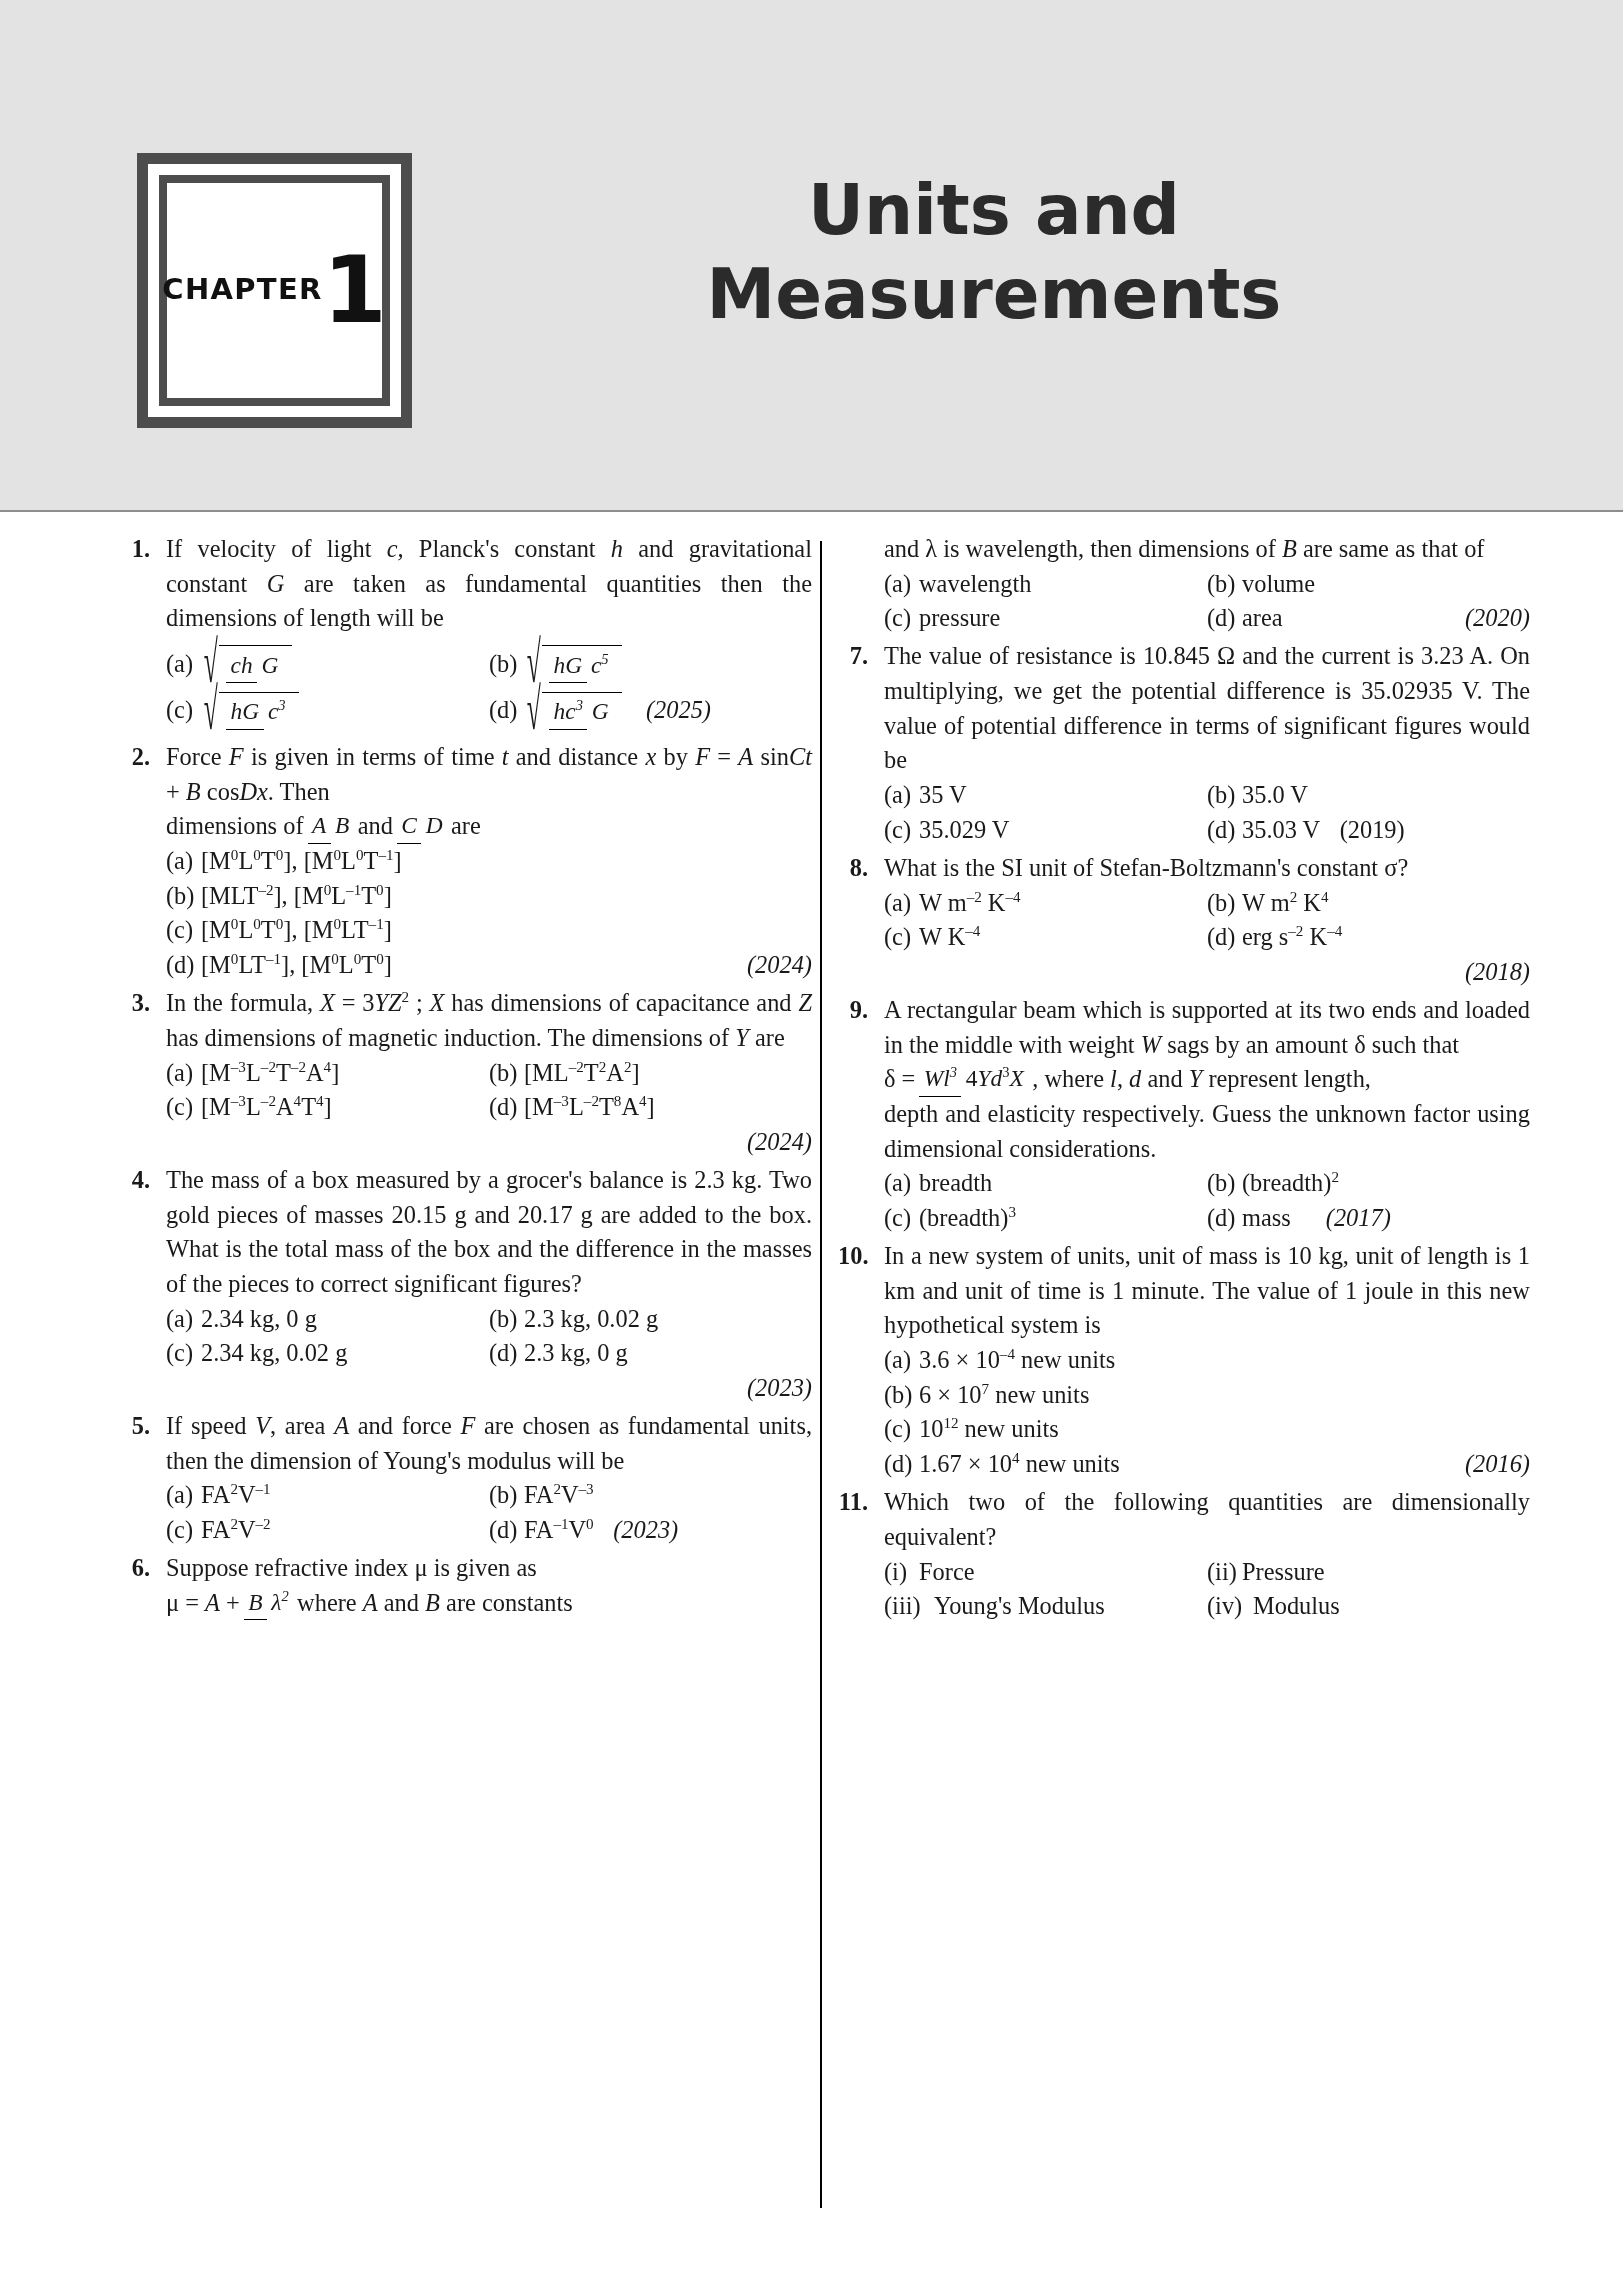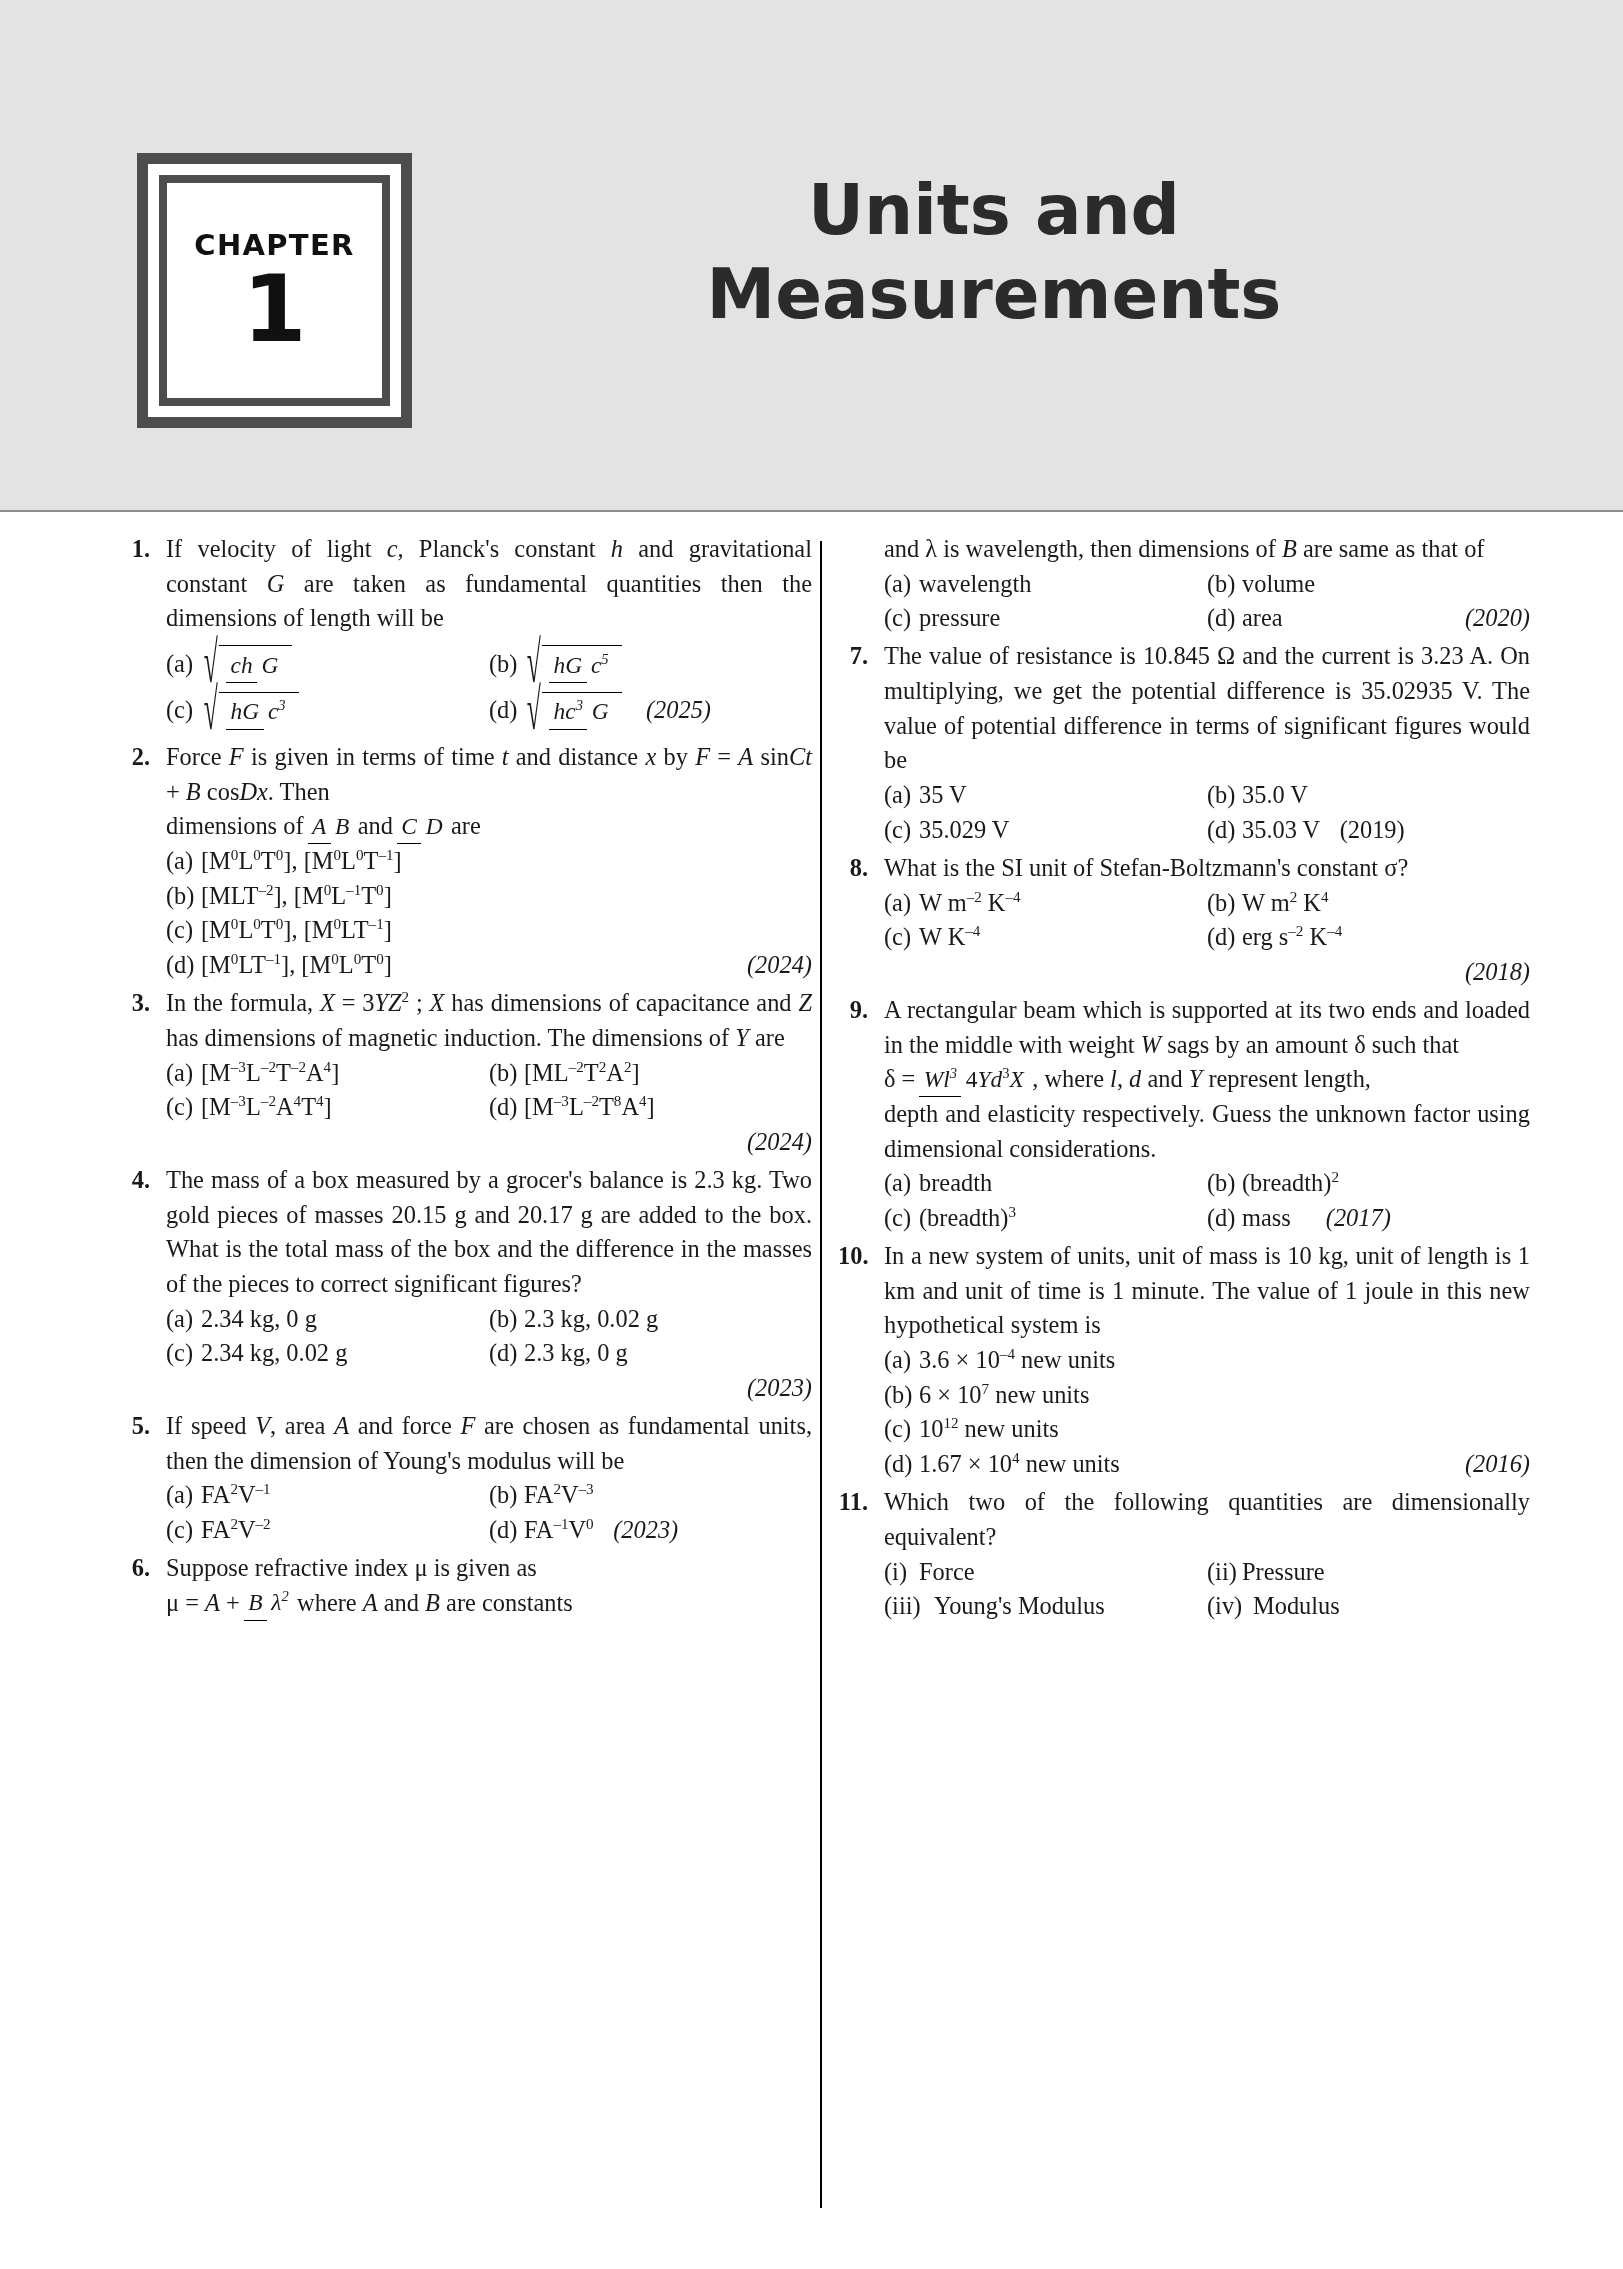--- a/index.html
+++ b/index.html
@@ -42,21 +42,21 @@
     box-sizing: border-box;
     outline: 10.6px solid #e3e3e3;
   }
   .chapter-badge-inner {
     position: absolute;
     inset: 10.6px;
     border: 8.9px solid #4d4d4d;
     background: #ffffff;
     box-sizing: border-box;
     display: flex;
-    flex-direction: column;
+    flex-direction: row;
     align-items: center;
     justify-content: center;
   }
   .chapter-word {
     font-family: "DejaVu Sans", sans-serif;
     font-weight: bold;
     font-size: 29px;
     letter-spacing: 1.3px;
     color: #111;
     margin-bottom: 3.5px;
@@ -179,21 +179,21 @@
     display: flex;
     align-items: center;
     flex-wrap: wrap;
   }
   .opt-math {
     display: flex;
     align-items: center;
     width: 50%;
     box-sizing: border-box;
   }
-  .mathrow { display: flex; align-items: flex-end; width: 100%; flex-wrap: wrap; }
+  .mathrow { display: flex; align-items: flex-start; width: 100%; flex-wrap: wrap; }
 </style>
 </head>
 <body>
 
 <div class="page">
 
   <div class="header-band">
     <div class="chapter-badge">
       <div class="chapter-badge-inner">
         <div class="chapter-word">CHAPTER</div>

